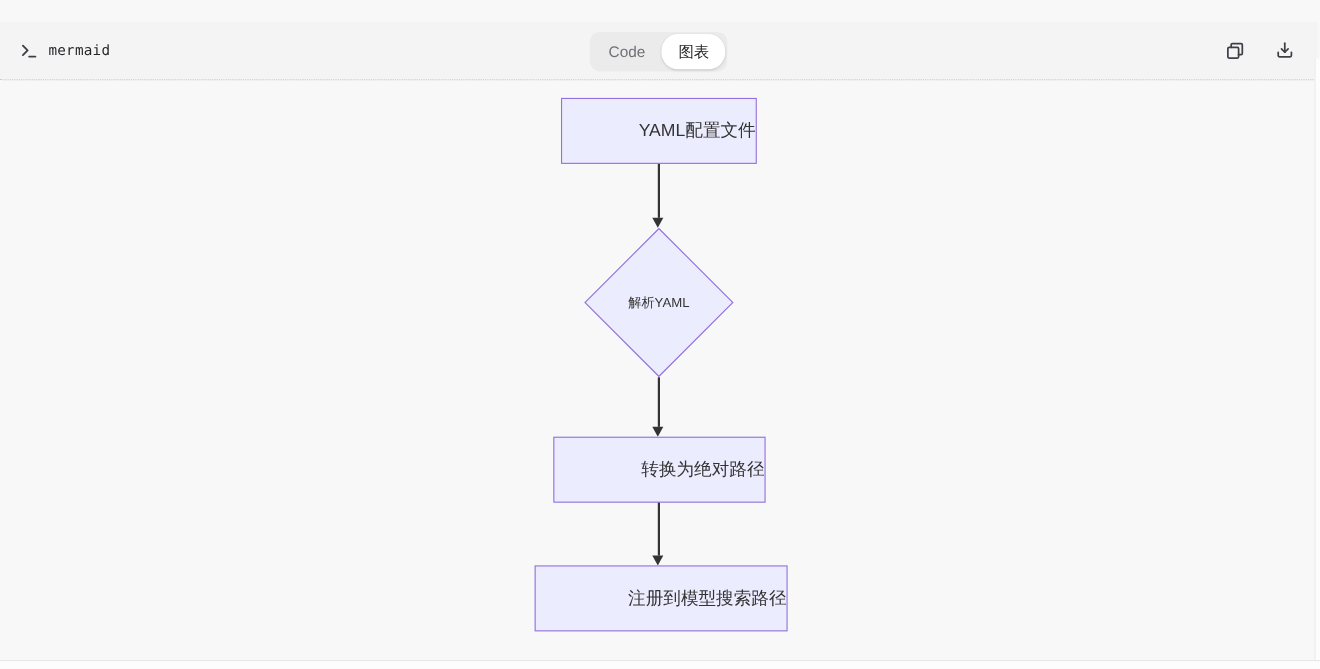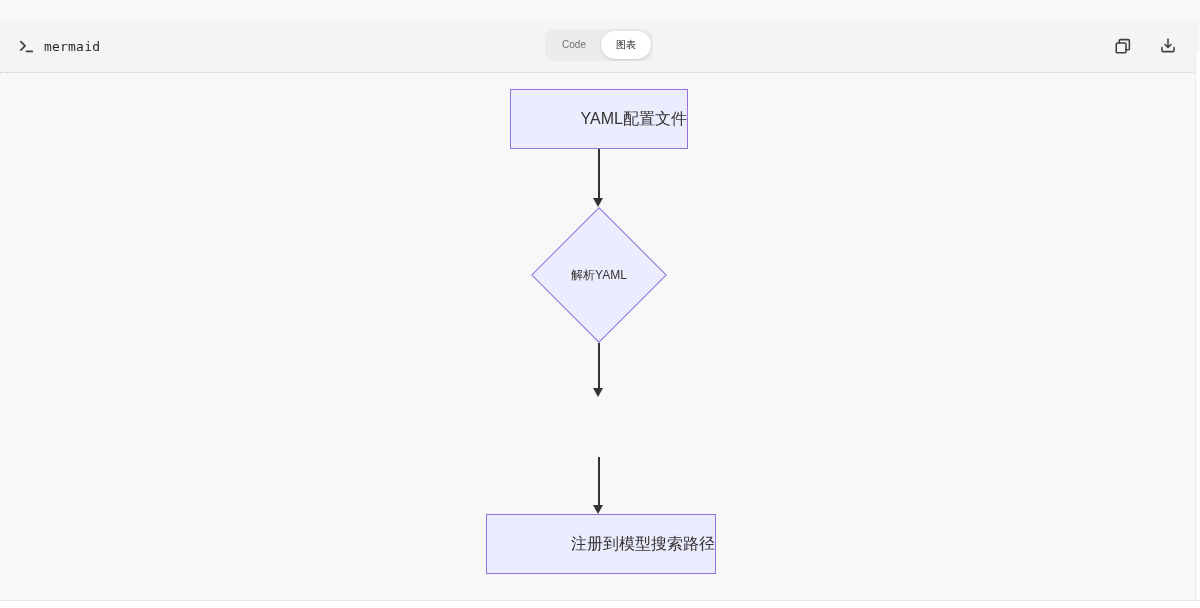--- a/index.html
+++ b/index.html
@@ -35,21 +35,21 @@
     font-family:"DejaVu Sans Mono", monospace;
     font-size:13px;color:#27272a;letter-spacing:0.2px;
   }
   .tabs{
     position:absolute;left:50%;top:9px;transform:translateX(-50%);
     display:flex;align-items:center;
     background:rgba(0,0,0,0.035);
     border-radius:9px;padding:2px;
   }
   .tab{
-    font-size:10px;line-height:1;
+    font-size:14px;line-height:1;
     padding:9px 15px;border-radius:7px;
     color:#6f6f76;cursor:pointer;white-space:nowrap;
     background:transparent;border:none;
     font-family:"Liberation Sans", sans-serif;
   }
   .tab.active{
     background:#ffffff;color:#27272a;
     box-shadow:0 1px 2.5px rgba(0,0,0,0.14), 0 0 1px rgba(0,0,0,0.08);
     border-radius:15px;
   }
@@ -158,20 +158,23 @@
     <div class="edge-head head-1"></div>
 
     <div class="diamond-wrap">
       <div class="diamond-shape"></div>
       <div class="diamond-label">解析YAML</div>
     </div>
 
     <div class="edge-line line-2"></div>
     <div class="edge-head head-2"></div>
 
+    <div class="node node-c">
+      <span>转换为绝对路径</span>
+    </div>
 
     <div class="edge-line line-3"></div>
     <div class="edge-head head-3"></div>
 
     <div class="node node-d">
       <span>注册到模型搜索路径</span>
     </div>
 
   </div>
 

